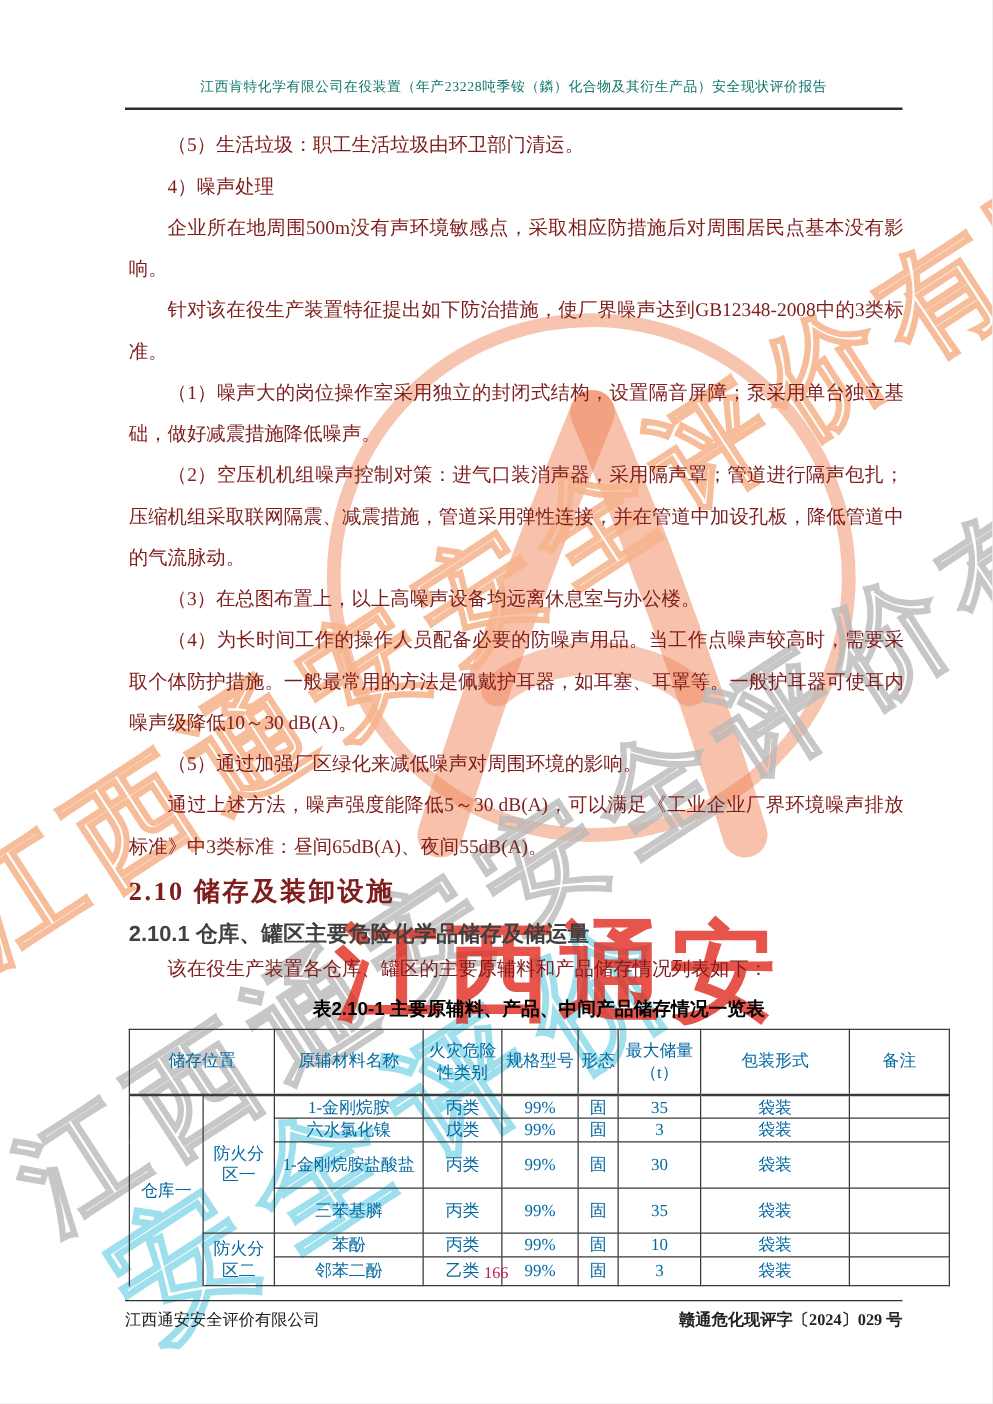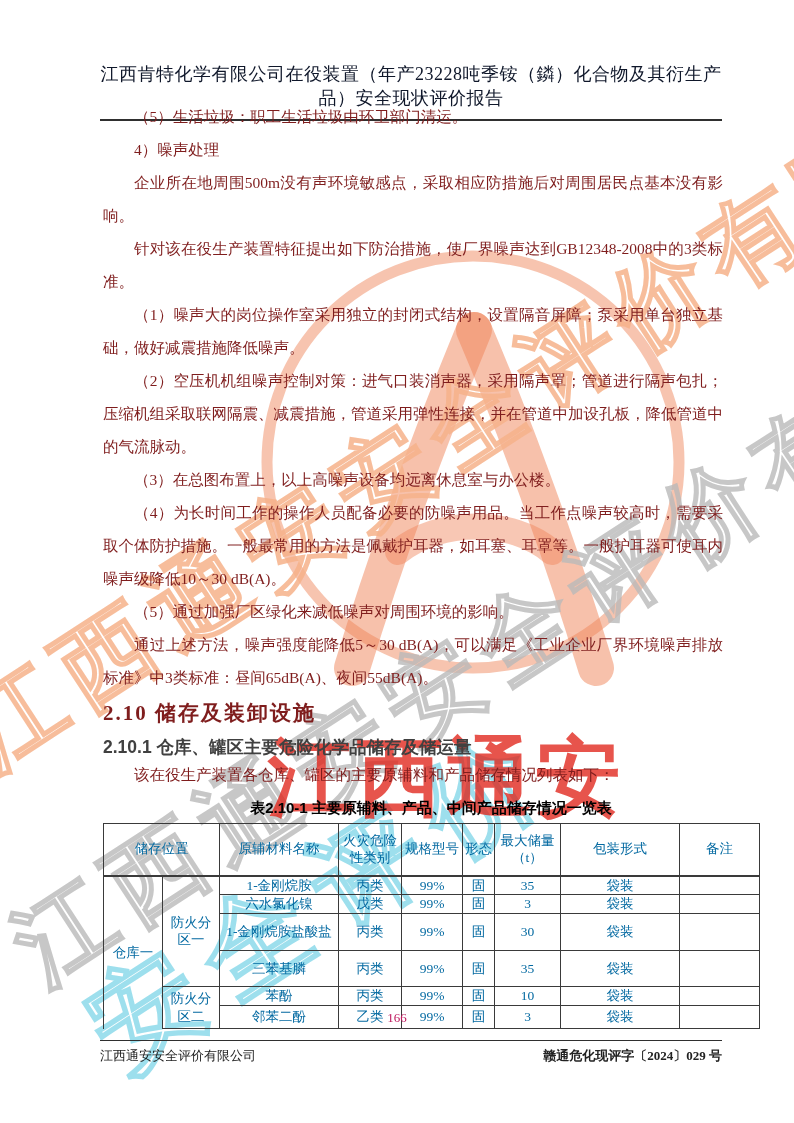--- a/index.html
+++ b/index.html
@@ -29,21 +29,21 @@
   .wm-stamp{
     position:absolute;left:268px;top:720px;
     font-family:"Liberation Sans","DejaVu Sans",sans-serif;
     font-weight:bold;font-size:86px;letter-spacing:3px;
     color:rgba(224,36,26,0.78);
   }
   
   .content{position:absolute;inset:0;z-index:2;}
   .doc-header{
     position:absolute;top:62px;left:100px;width:622px;
-    text-align:center;font-size:18px;letter-spacing:0.5px;color:#0f172a;
+    text-align:center;font-size:11px;letter-spacing:0.5px;color:#0f766e;
     padding-bottom:9px;border-bottom:2px solid #2f2f2f;
   }
   .doc-body{position:absolute;top:100px;left:103px;width:620px;}
   .doc-body p{
     margin:0;text-indent:2em;text-align:justify;
     font-size:15.5px;line-height:33px;color:#7f1d1d;
   }
   .h1-sec{
     margin:4px 0 0 0;
     font-size:21px;font-weight:bold;line-height:30px;

